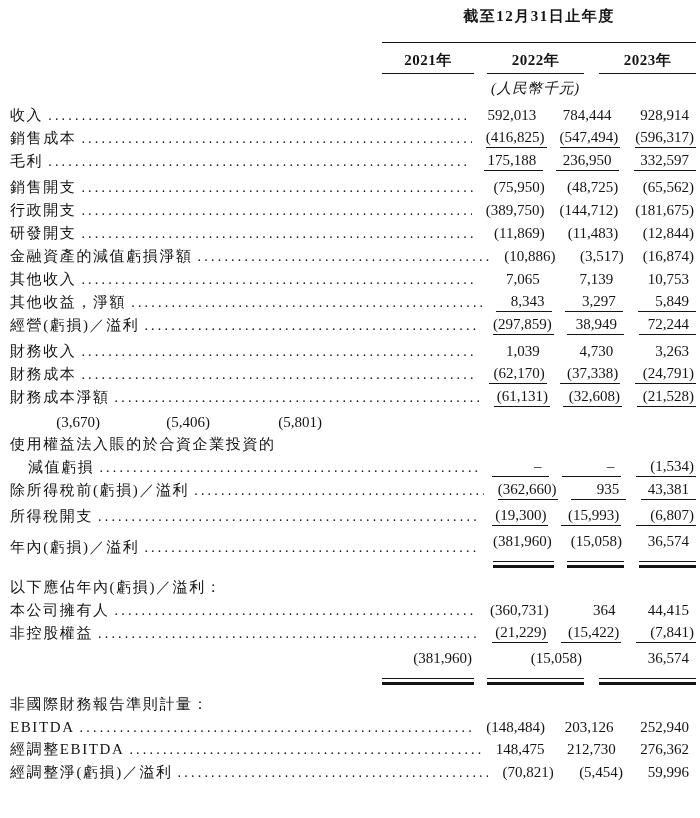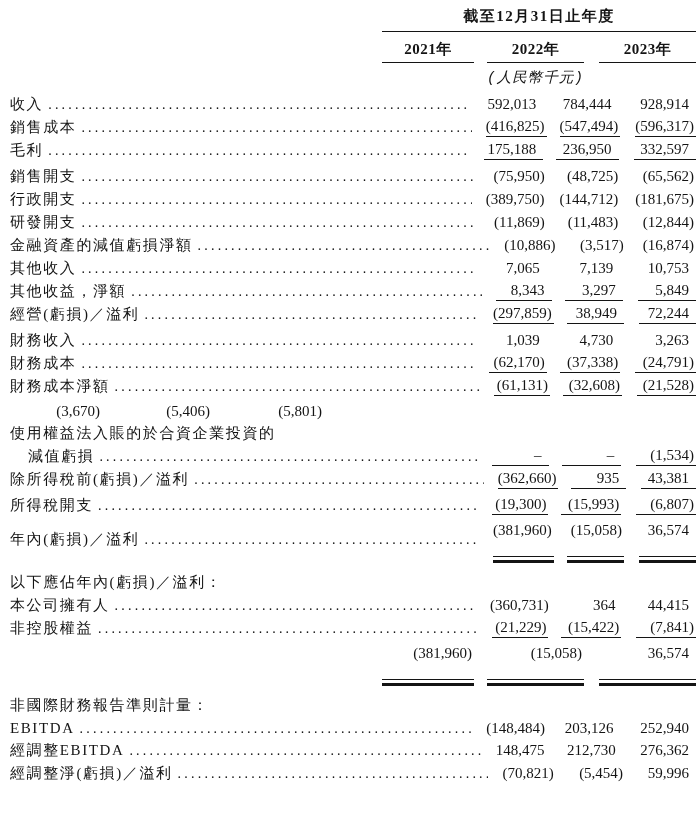--- a/index.html
+++ b/index.html
@@ -9,29 +9,29 @@
     color:#141414;
     -webkit-font-smoothing:antialiased;
   }
   .page{box-sizing:border-box;width:700px;height:818px;padding:7px 4px 0 10px;}
 
   
   .hdr-top{display:flex;}
   .hdr-spacer{flex:1 1 auto;}
   .hdr-span{
     width:314px;text-align:center;font-weight:bold;font-size:15px;
-    letter-spacing:1.5px;border-bottom:1.5px solid #141414;padding-bottom:5px;
+    letter-spacing:1.5px;border-bottom:1.5px solid #141414;padding-bottom:16px;
     white-space:nowrap;
   }
   .row{display:flex;align-items:center;margin-top:4px;}
   .years .v{font-weight:bold;text-align:center;border-bottom:1.5px solid #141414;
     padding:2px 0 3px 0;font-size:15px;letter-spacing:.5px;}
   .years{margin-top:6px;}
   .unit{margin-top:5px;margin-bottom:8px;}
-  .unit .v{text-align:center;font-style:italic;font-size:14.5px;padding-right:0;letter-spacing:1px;font-family:Liberation Mono, monospace;}
+  .unit .v{text-align:center;font-style:italic;font-size:14.5px;padding-right:0;letter-spacing:1px;}
 
   
   .lbl{flex:1 1 auto;min-width:0;display:flex;align-items:baseline;margin-right:12px;}
   .lbl .txt{white-space:nowrap;font-size:15px;letter-spacing:1.6px;}
   .lbl.indent .txt{padding-left:18px;}
   .dots{flex:1 1 auto;min-width:6px;overflow:hidden;white-space:nowrap;margin:0 2px 0 5px;}
   .dots::after{
     content:"..........................................................................................................";
     font-size:14px;letter-spacing:3.2px;color:#141414;font-weight:normal;
   }
@@ -39,21 +39,21 @@
      padding-right:7px;position:relative;white-space:nowrap;}
   .v.c2{width:97px;margin-left:13px;}
   .v.c3{width:97px;margin-left:15px;}
   .paren{display:inline-block;width:0;overflow:visible;white-space:pre;}
 
   .bold .txt,.bold .v{font-weight:normal;}
   .bold .dots::after{font-weight:normal;}
 
   
   .b1 .v{border-bottom:1.5px solid #141414;padding-bottom:1px;}
-  .b2 .v{border-bottom:1.5px solid #141414;padding-bottom:17px;}
+  .b2 .v{border-bottom:1.5px solid #141414;padding-bottom:11px;}
   .b2 .v::after{
     content:"";position:absolute;left:0;right:0;bottom:-7px;height:3.5px;background:#141414;
   }
   .b2{margin-bottom:10px;}
   .g-sm{margin-top:7px;}
   .g-lg{margin-top:16px;}
 </style>
 </head>
 <body>
 

